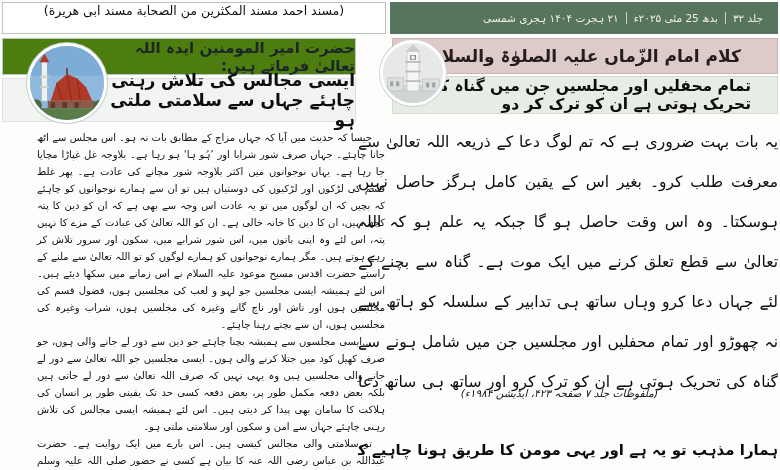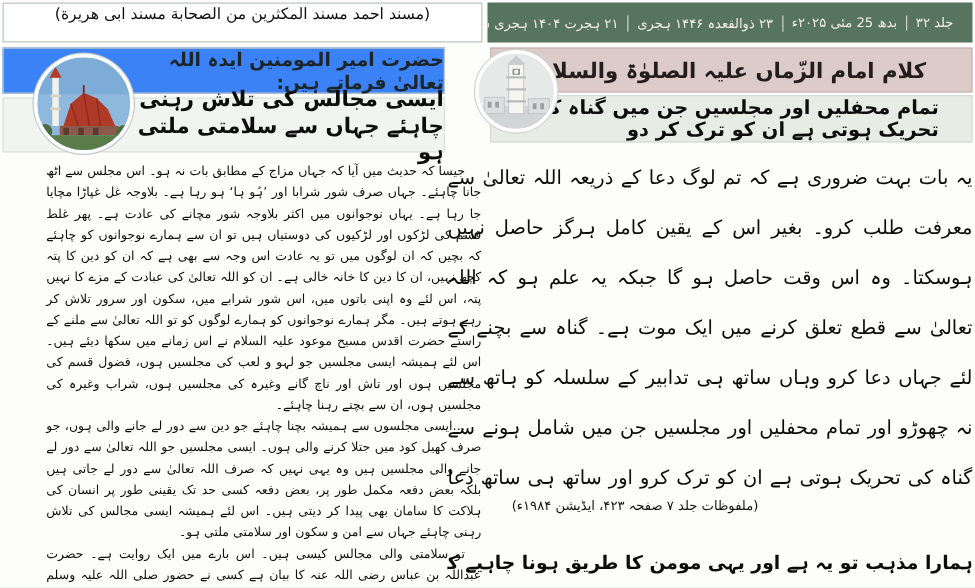--- a/index.html
+++ b/index.html
@@ -17,21 +17,21 @@
     display:flex;flex-direction:row;direction:rtl;align-items:center;
     padding:0 8px;font-size:10.5px;white-space:nowrap;overflow:hidden;}
   .mast-green .mitem{padding:0 7px;}
   .mast-green .mitem + .mitem{border-right:1px solid rgba(244,242,230,.75);}
   .mast-white{flex:1;height:32px;background:#ffffff;border:1px solid #b9c6c2;
     display:flex;align-items:flex-start;justify-content:center;direction:rtl;
     font-size:12.5px;color:#101010;}
 
   
   .sec-left{position:absolute;left:2px;top:38px;width:354px;height:430px;}
-  .l-bar1{position:absolute;left:0;top:0;width:354px;height:37px;background:#3b82f6;
+  .l-bar1{position:absolute;left:0;top:0;width:354px;height:37px;background:#4d7c0f;
     border:1px solid #b9c6c9;display:flex;align-items:center;justify-content:center;
     direction:rtl;font-size:15px;font-weight:bold;color:#1c2528;padding-left:104px;}
   .l-bar2{position:absolute;left:0;top:40px;width:354px;height:44px;background:#f2f4f2;
     border:1px solid #dde2de;display:flex;align-items:center;justify-content:center;
     direction:rtl;font-size:17px;font-weight:bold;color:#0d0d0d;padding-left:104px;}
   .l-photo{position:absolute;left:25px;top:5px;width:80px;height:80px;border-radius:50%;
     border:3px solid #fff;box-shadow:0 0 0 1px #c2cbc8;overflow:hidden;background:#9cc0de;z-index:3;}
   .l-body{position:absolute;left:0;top:89px;width:354px;height:341px;overflow:hidden;
     direction:rtl;text-align:justify;font-size:10px;line-height:17px;color:#101010;padding:2px 3px 0 3px;margin-left:32px;}
   .l-body p{margin:0;text-indent:13px;}
@@ -41,36 +41,35 @@
   .r-bar1{position:absolute;left:34px;top:0;width:386px;height:36px;background:#dccbc9;
     border:1px solid #c9b6b4;display:flex;align-items:center;justify-content:center;
     direction:rtl;font-size:17px;font-weight:bold;color:#241d1d;}
   .r-bar2{position:absolute;left:34px;top:38px;width:386px;height:38px;background:#e7ece4;
     border:1px solid #d2dcd0;display:flex;align-items:center;justify-content:center;
     direction:rtl;font-size:15.5px;font-weight:bold;color:#0d0d0d;padding-right:26px;}
   .r-photo{position:absolute;left:22px;top:2px;width:66px;height:66px;border-radius:50%;
     border:3px solid #fff;box-shadow:0 0 0 1px #cfd2d0;overflow:hidden;background:#e9eaea;z-index:3;}
   .r-body{position:absolute;left:0;top:84px;width:420px;height:282px;overflow:hidden;
     direction:rtl;text-align:justify;font-size:15.5px;line-height:40px;color:#0c0c0c;}
-  .r-cite{position:absolute;left:0;top:360px;width:300px;direction:rtl;text-align:center;
-    font-size:10.5px;color:#151515;}
+  .r-cite{position:absolute;left:0;top:349px;width:300px;direction:rtl;text-align:right;
+    font-size:10.5px;color:#151515;font-style:italic;}
   .r-footer{position:absolute;left:0;top:394px;width:420px;height:36px;direction:rtl;
     font-size:15px;font-weight:bold;color:#0c0c0c;white-space:nowrap;overflow:hidden;
     display:flex;align-items:center;justify-content:space-between;}
 </style>
 </head>
 <body>
 
 <div class="page">
 
   <div class="masthead">
     <div class="mast-green">
       <span class="mitem">جلد ۳۲</span>
       <span class="mitem">بدھ 25 مئی ۲۰۲۵ء</span>
-      <span class="mitem">۲۳ ذوالقعدہ ۱۴۴۶ ہجری</span>
       <span class="mitem">۲۱ ہجرت ۱۴۰۴ ہجری شمسی</span>
 
     </div>
     <div class="mast-white">
       <span>(مسند احمد مسند المکثرین من الصحابة مسند ابی هریرة)</span>
     </div>
   </div>
 
   <div class="sec-left">
     <div class="l-bar1">

